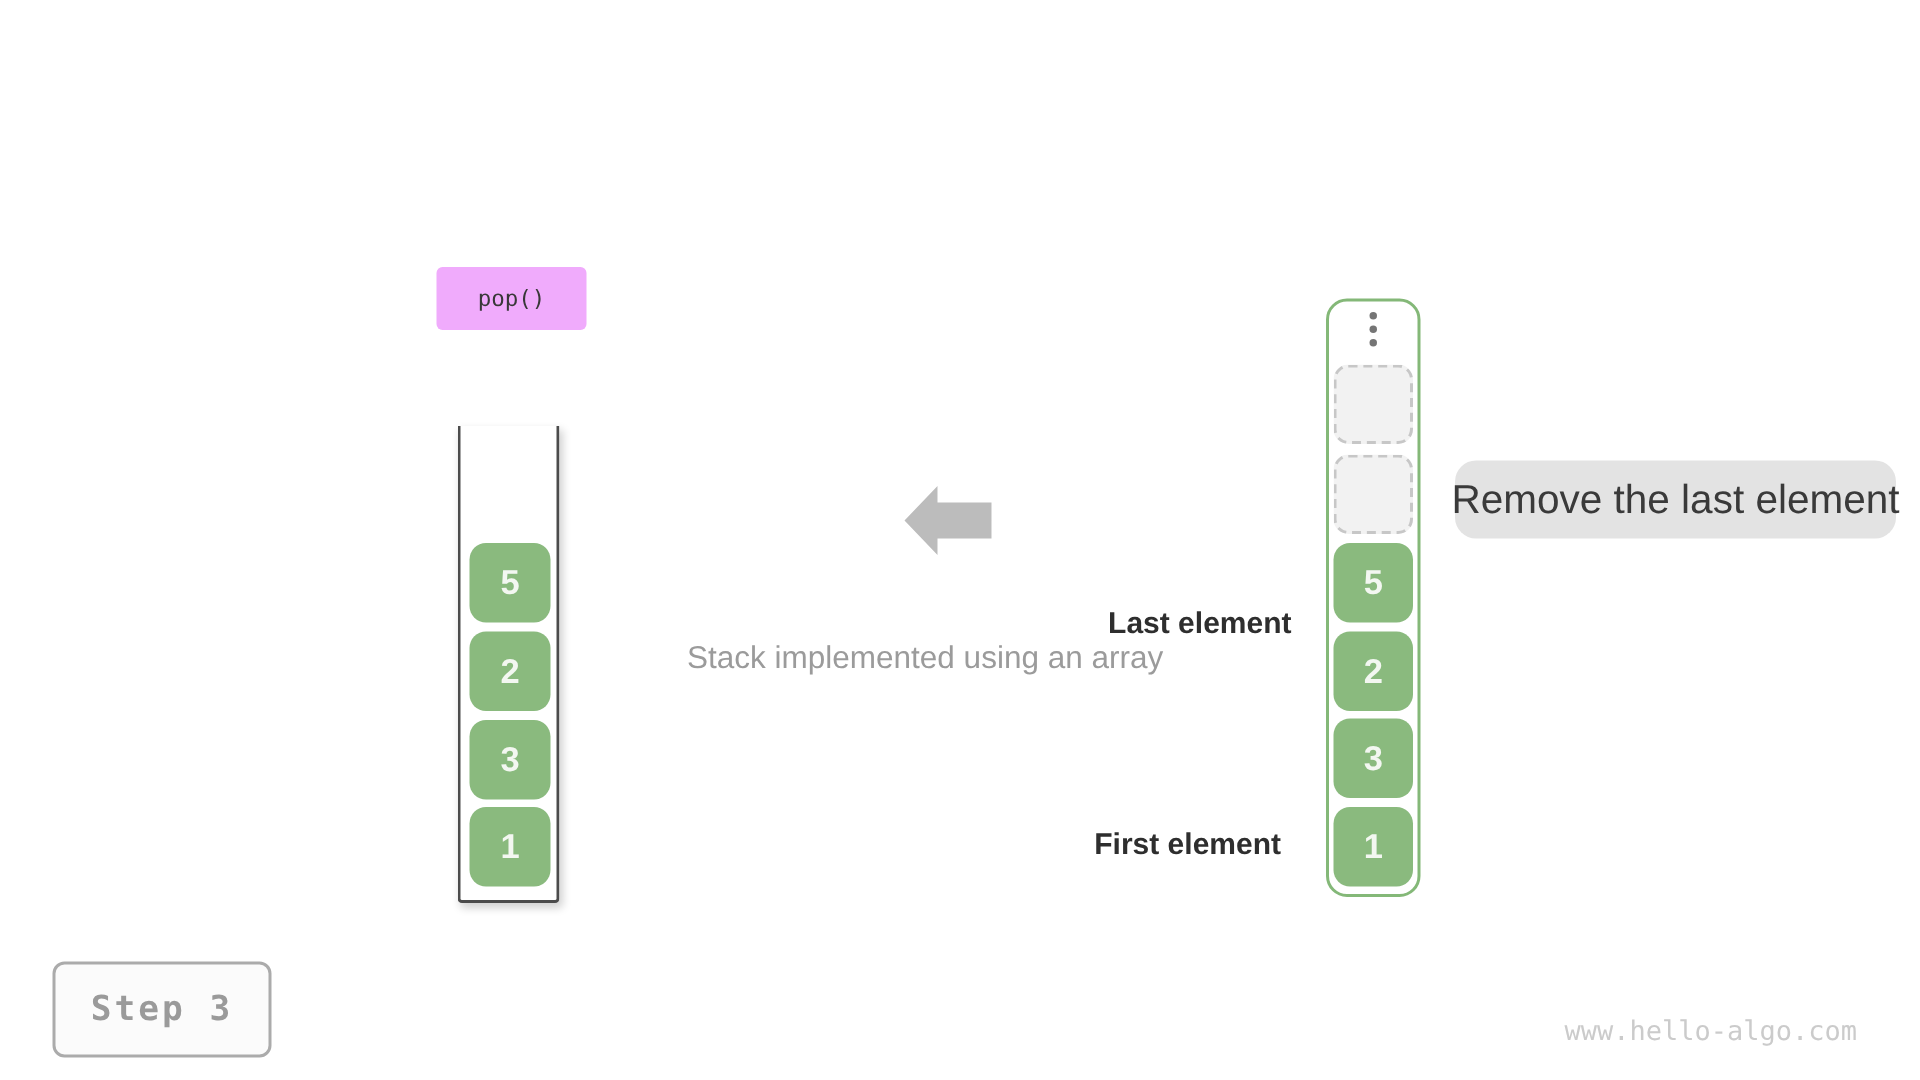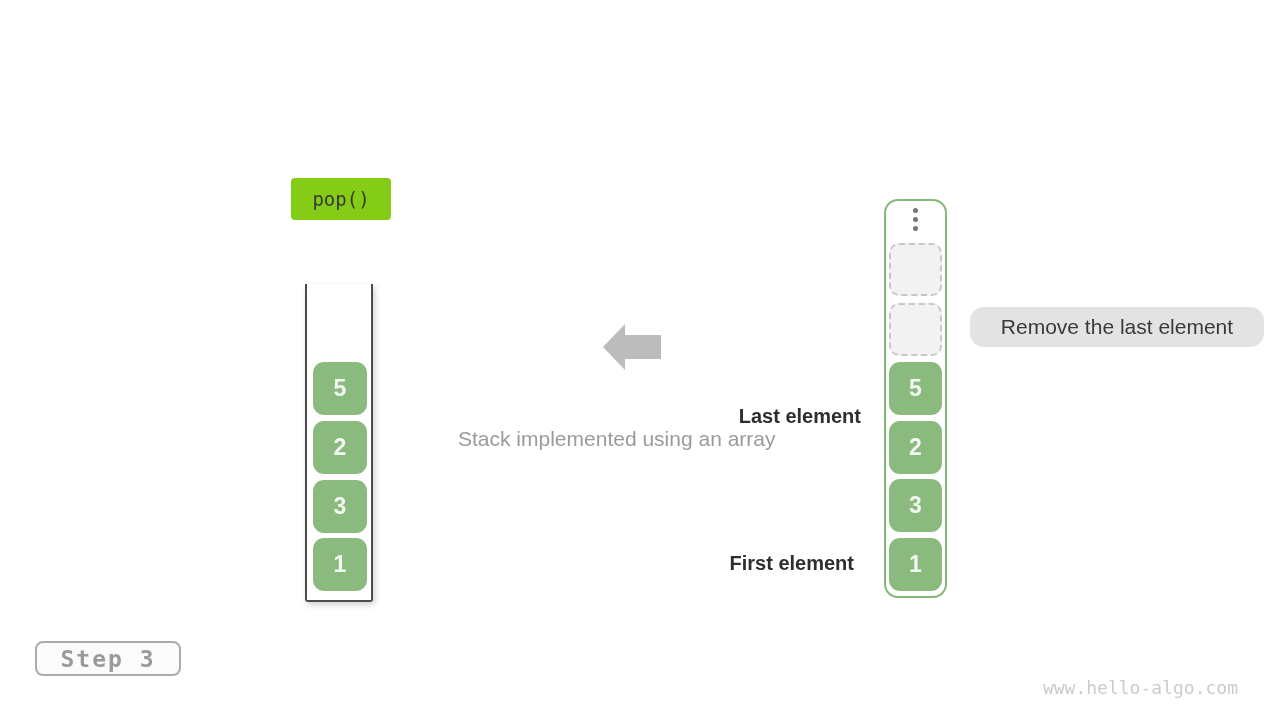--- a/index.html
+++ b/index.html
@@ -11,25 +11,25 @@
     background: #ffffff;
     overflow: hidden;
     font-family: "Liberation Sans", sans-serif;
   }
 
   
   .op-label {
     position: absolute;
     left: 291px; top: 178px;
     width: 100px; height: 42px;
-    background: #84cc16;
+    background: #f0abfc;
     border-radius: 4px;
     display: flex; align-items: center; justify-content: center;
     font-family: "DejaVu Sans Mono", "Liberation Mono", monospace;
-    font-size: 19px;
+    font-size: 15px;
     color: #383838;
   }
 
   
   .stack-container {
     position: absolute;
     left: 305px; top: 284px;
     width: 68px; height: 318px;
     border-left: 2px solid #4c4c4c;
     border-right: 2px solid #4c4c4c;
@@ -113,33 +113,33 @@
     position: absolute;
     left: 458px; top: 427px;
     font-size: 21px;
     color: #9b9b9b;
     white-space: nowrap;
   }
 
   .action-label {
     position: absolute;
     left: 970px; top: 307px;
-    width: 294px; height: 40px;
+    width: 294px; height: 52px;
     background: #e3e3e3;
     border-radius: 14px;
     display: flex; align-items: center; justify-content: center;
-    font-size: 21px;
+    font-size: 27px;
     color: #3a3a3a;
     white-space: nowrap;
   }
 
   .step-badge {
     position: absolute;
     left: 35px; top: 641px;
-    width: 146px; height: 35px;
+    width: 146px; height: 64px;
     background: #fbfbfb;
     border: 2px solid #ababab;
     border-radius: 8px;
     display: flex; align-items: center; justify-content: center;
     font-family: "DejaVu Sans Mono", "Liberation Mono", monospace;
     font-weight: 700;
     font-size: 23px;
     letter-spacing: 2px;
     color: #9a9a9a;
   }

